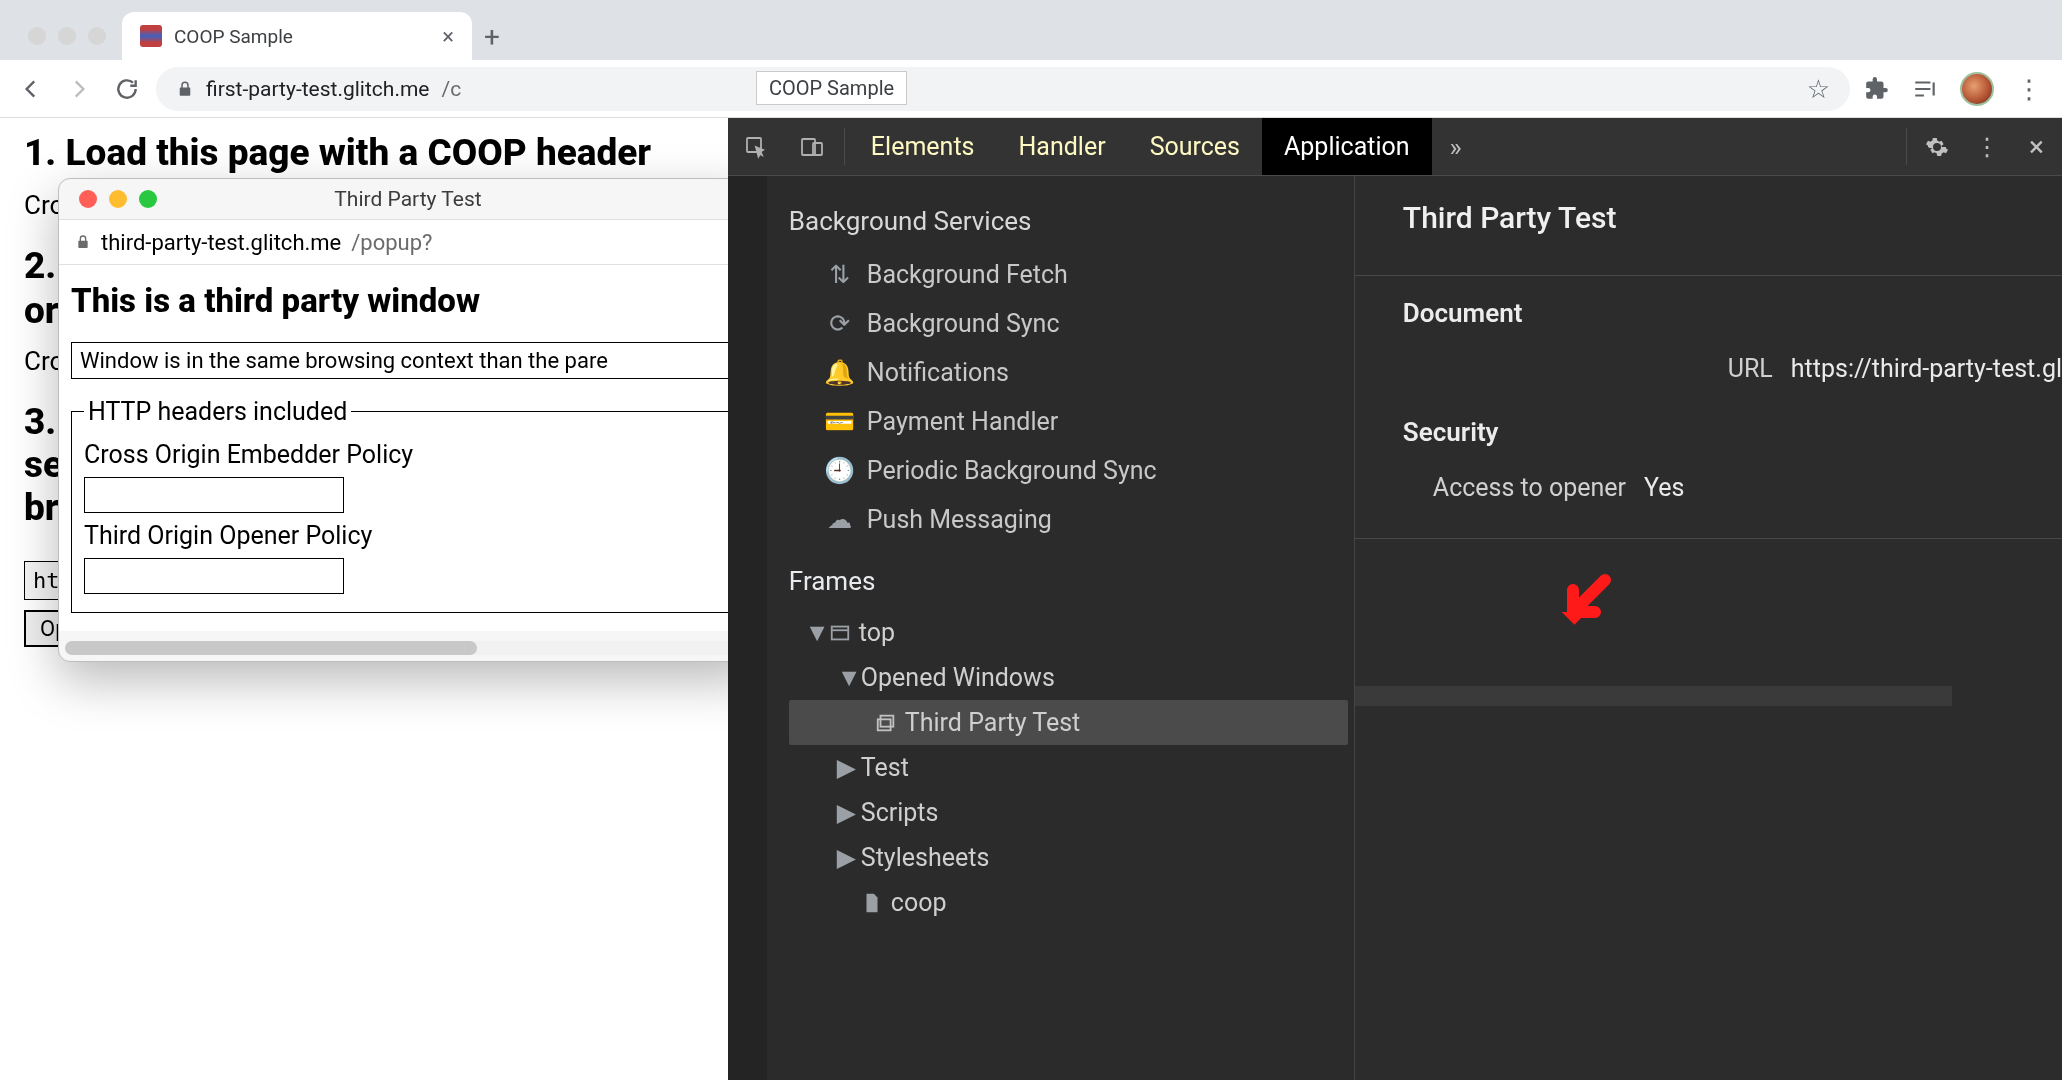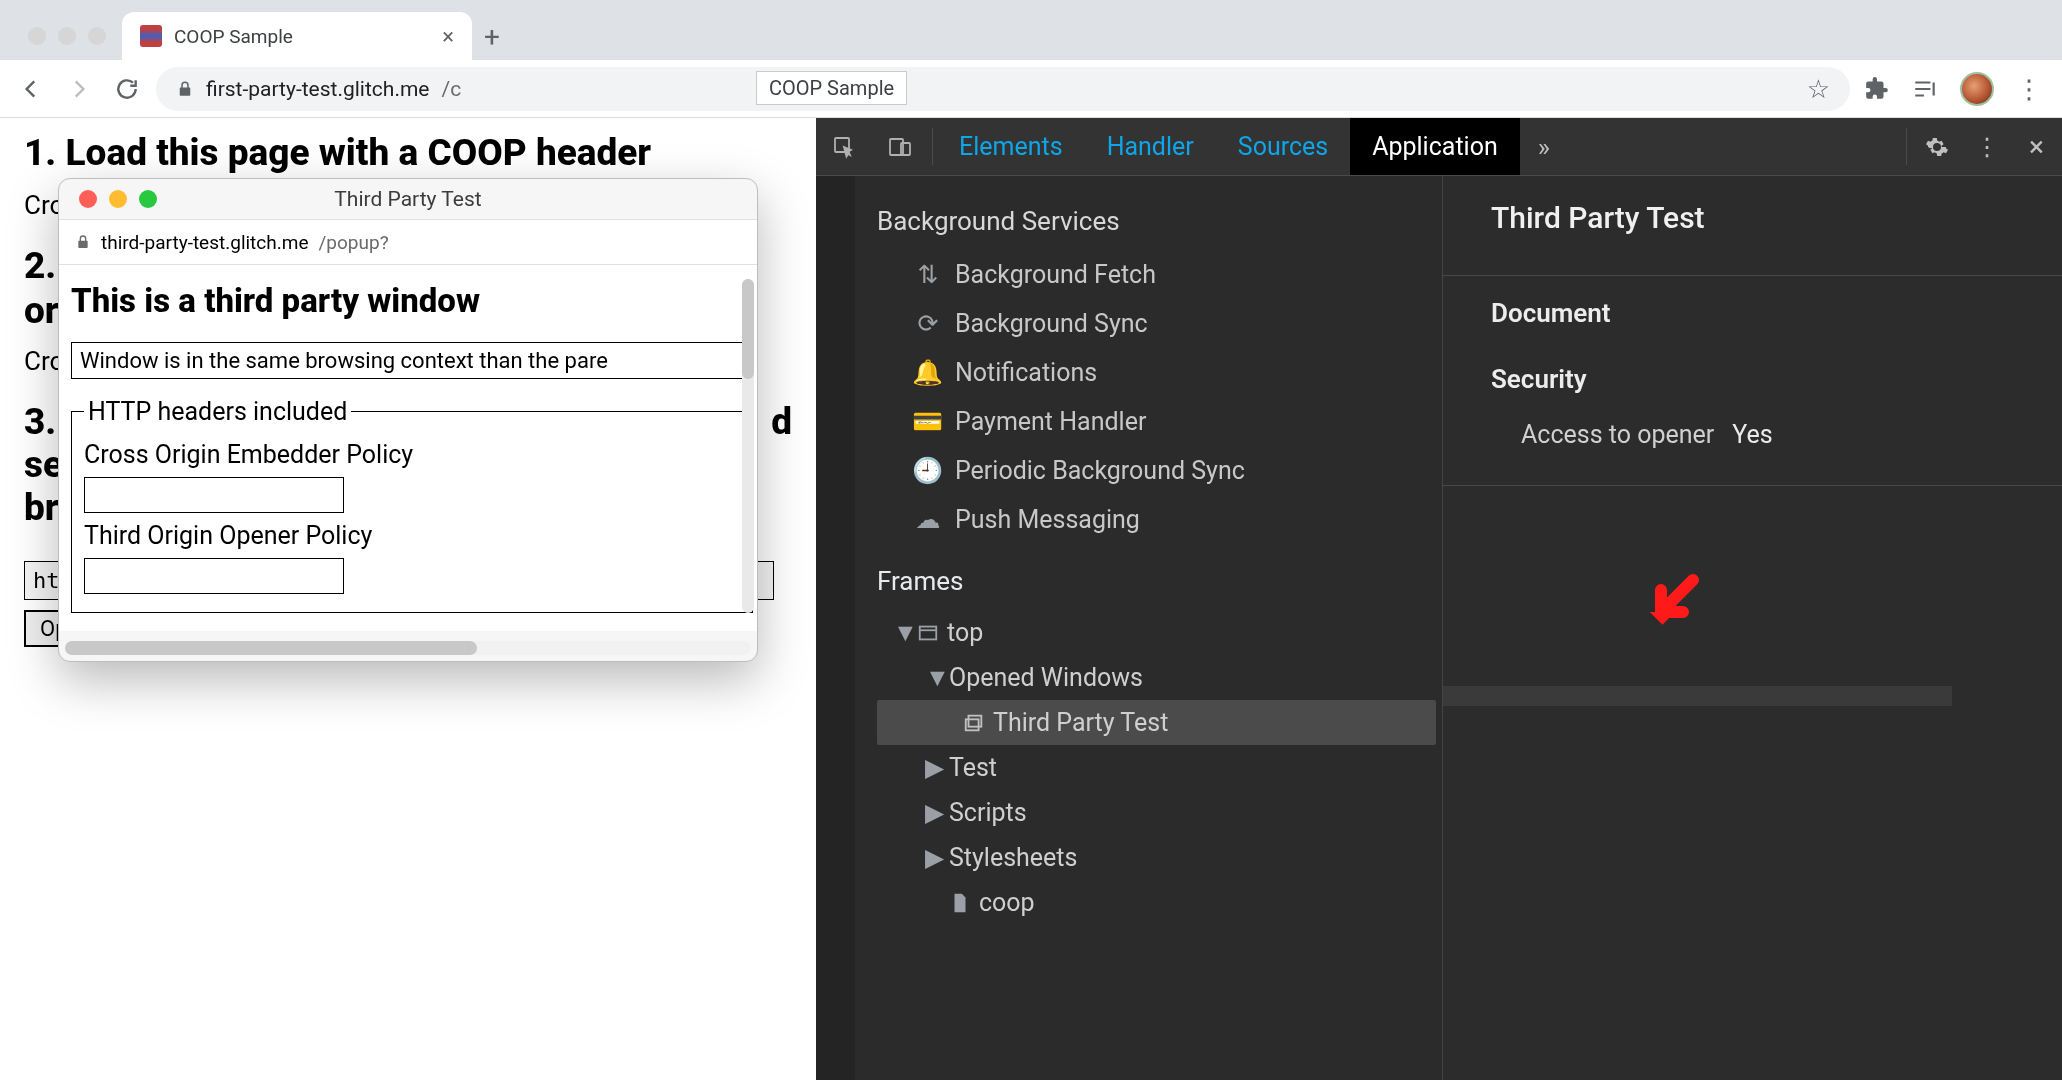--- a/index.html
+++ b/index.html
@@ -35,39 +35,39 @@
 .page-pane .step { font-size: 37px; font-weight: 800; margin-top: 24px; }
 .page-pane .label-txt { font-size: 26px; color: #000; margin-top: 14px; }
 .page-pane .txt-field { width: 750px; border: 1px solid #000; padding: 6px 8px; font-size: 22px; font-family: ui-monospace, monospace; margin-top: 4px; background: #f4f4f4; }
 .page-pane .btn { margin-top: 10px; border: 2px solid #000; background: #efefef; padding: 4px 14px; font-size: 22px; display: inline-block; }
 
 
 .popup { position: absolute; left: 58px; top: 60px; width: 700px; border: 1px solid #bdbdbd; border-radius: 12px; background: #f6f6f6; box-shadow: 0 18px 50px rgba(0,0,0,0.28); overflow: hidden; }
 .popup-titlebar { display: flex; align-items: center; height: 40px; padding: 0 12px; position: relative; }
 .popup-titlebar .traffic-lights .tl.red { background:#ff5f57;} .tl.yellow{background:#febc2e;} .tl.green{background:#28c840;}
 .popup-titlebar .ptitle { position:absolute; left:0; right:0; text-align:center; font-size: 21px; color:#3c3c3c;}
-.popup-url { background:#fff; border-top:1px solid #e0e0e0; border-bottom:1px solid #e0e0e0; height: 46px; display:flex; align-items:center; padding: 0 16px; gap: 10px; font-size: 19px; color:#000;}
+.popup-url { background:#fff; border-top:1px solid #e0e0e0; border-bottom:1px solid #e0e0e0; height: 46px; display:flex; align-items:center; padding: 0 16px; gap: 10px; font-size: 22px; color:#000;}
 .popup-url .grey { color:#6b6b6b; }
 .popup-body { background:#fff; padding: 16px 4px 18px 12px; position: relative; }
 .popup-body h2 { font-size: 33px; font-weight: 800; margin-bottom: 22px; }
 .popup-body .ctx { border:1px solid #000; padding: 5px 8px; font-size: 22px; width: calc(100% - 8px); white-space: nowrap; overflow:hidden;}
 .popup-body fieldset { border: 1.5px solid #000; margin-top: 18px; padding: 6px 12px 18px 12px; }
 .popup-body legend { font-size: 25px; padding: 0 4px; }
 .popup-body .fld-lbl { font-size: 25px; margin-top: 8px; }
 .popup-body .empty { width: 260px; height: 36px; border:1.5px solid #000; margin-top: 8px; background:#fff;}
 .popup-scroll { height: 14px; background:#f1f1f1; margin: 10px 6px 6px; border-radius: 8px; position:relative;}
 .popup-scroll::before { content:""; position:absolute; left:0; top:0; bottom:0; width:60%; background:#c8c8c8; border-radius: 8px;}
 .popup-body .side-scroll { position:absolute; right:3px; top:14px; bottom:18px; width: 12px; background:#e9e9e9; border-radius:6px;}
 .popup-body .side-scroll::before{content:"";position:absolute;top:0;left:0;right:0;height:30%;background:#c8c8c8;border-radius:6px;}
 
 
 .devtools { flex: 1; background: #242424; color: #e8eaed; display:flex; flex-direction: column; font-size: 24px; position: relative; }
 .dt-tabs { height: 58px; background: #333333; display:flex; align-items:stretch; border-bottom: 1px solid #4a4a4a; }
 .dt-iconbtn { width: 56px; display:flex; align-items:center; justify-content:center; color:#b0b0b0; }
-.dt-tab { padding: 0 22px; display:flex; align-items:center; color:#0ea5e9; font-size: 25px; }
+.dt-tab { padding: 0 22px; display:flex; align-items:center; color:#fef9c3; font-size: 25px; }
 .dt-tab.active { background:#000; color:#fff; }
 .dt-tabs .spacer { flex:1; }
 .dt-tabs .chev { padding: 0 18px; display:flex; align-items:center; color:#c0c0c0; font-size: 26px;}
 .dt-tabs .gear { padding: 0 14px; display:flex; align-items:center; color:#c0c0c0;}
 .dt-tabs .vdots { padding: 0 12px; display:flex; align-items:center; color:#c0c0c0;}
 .dt-tabs .xbtn { padding: 0 18px; display:flex; align-items:center; color:#c0c0c0; font-size: 28px;}
 .dt-tabs .sep { width:1px; background:#4a4a4a; margin: 10px 4px;}
 
 .dt-body { flex:1; display:flex; }
 .dt-side { width: 588px; background:#2b2b2b; border-right:1px solid #444; padding-top: 20px; position:relative;margin-left:39px;}
@@ -322,20 +322,24 @@
               </span>
               <span>coop</span>
             </div>
         </div>
       </div>
 
       <div class="dt-main">
         <div class="main-title">Third Party Test</div>
         <div class="hr"></div>
         <div class="grp-title">Document</div>
+        <div class="kv">
+          <div class="k">URL</div>
+          <div class="v">https://third-party-test.gl</div>
+        </div>
         <div class="grp-title" style="position:relative;">
           <span>Security</span>
         </div>
         <div class="arrow">
             <svg viewBox="0 0 64 64">
               <path d="M50 14 L18 46 M18 46 L18 24 M18 46 L40 46" stroke="#ff1a1a" stroke-width="12" fill="none" stroke-linecap="round" stroke-linejoin="round"></path>
               <path d="M10 54 L28 54 L28 36 Z" fill="#ff1a1a" transform="rotate(45 18 46)"></path>
             </svg>
           </div>
         <div class="kv" style="padding-left: 30px; align-items: center;">

